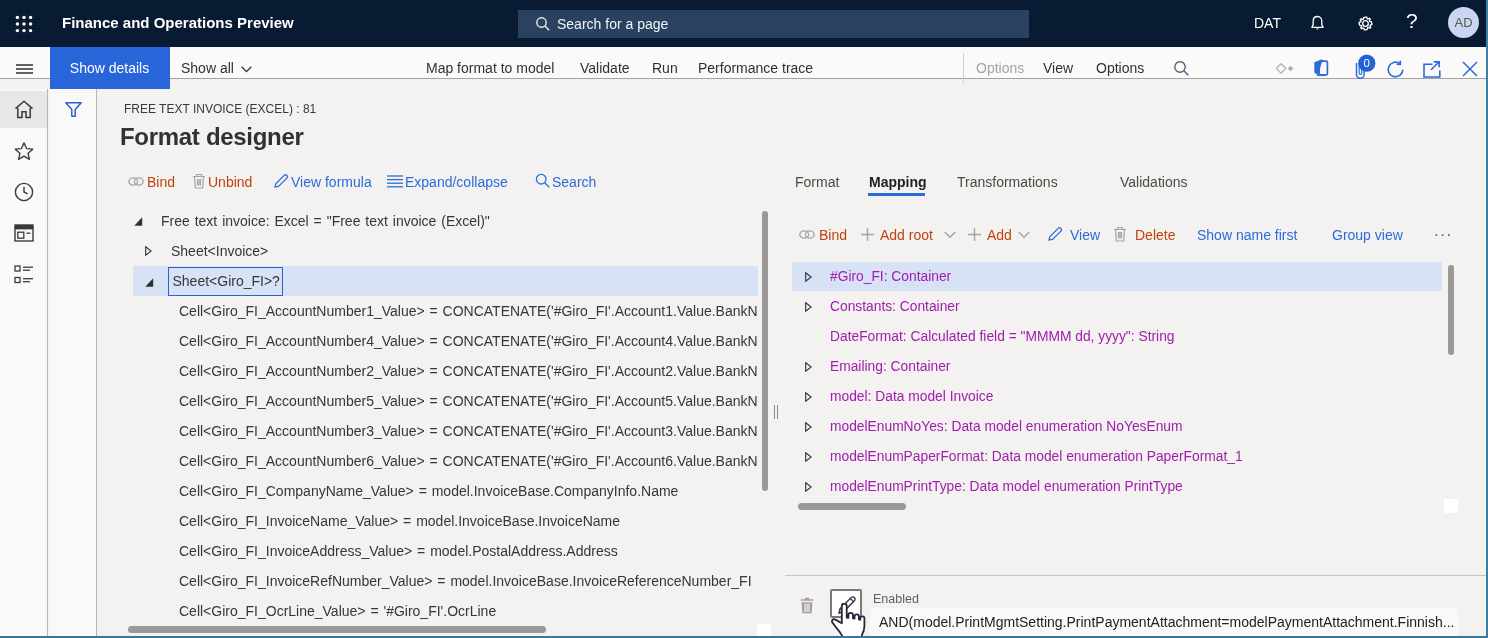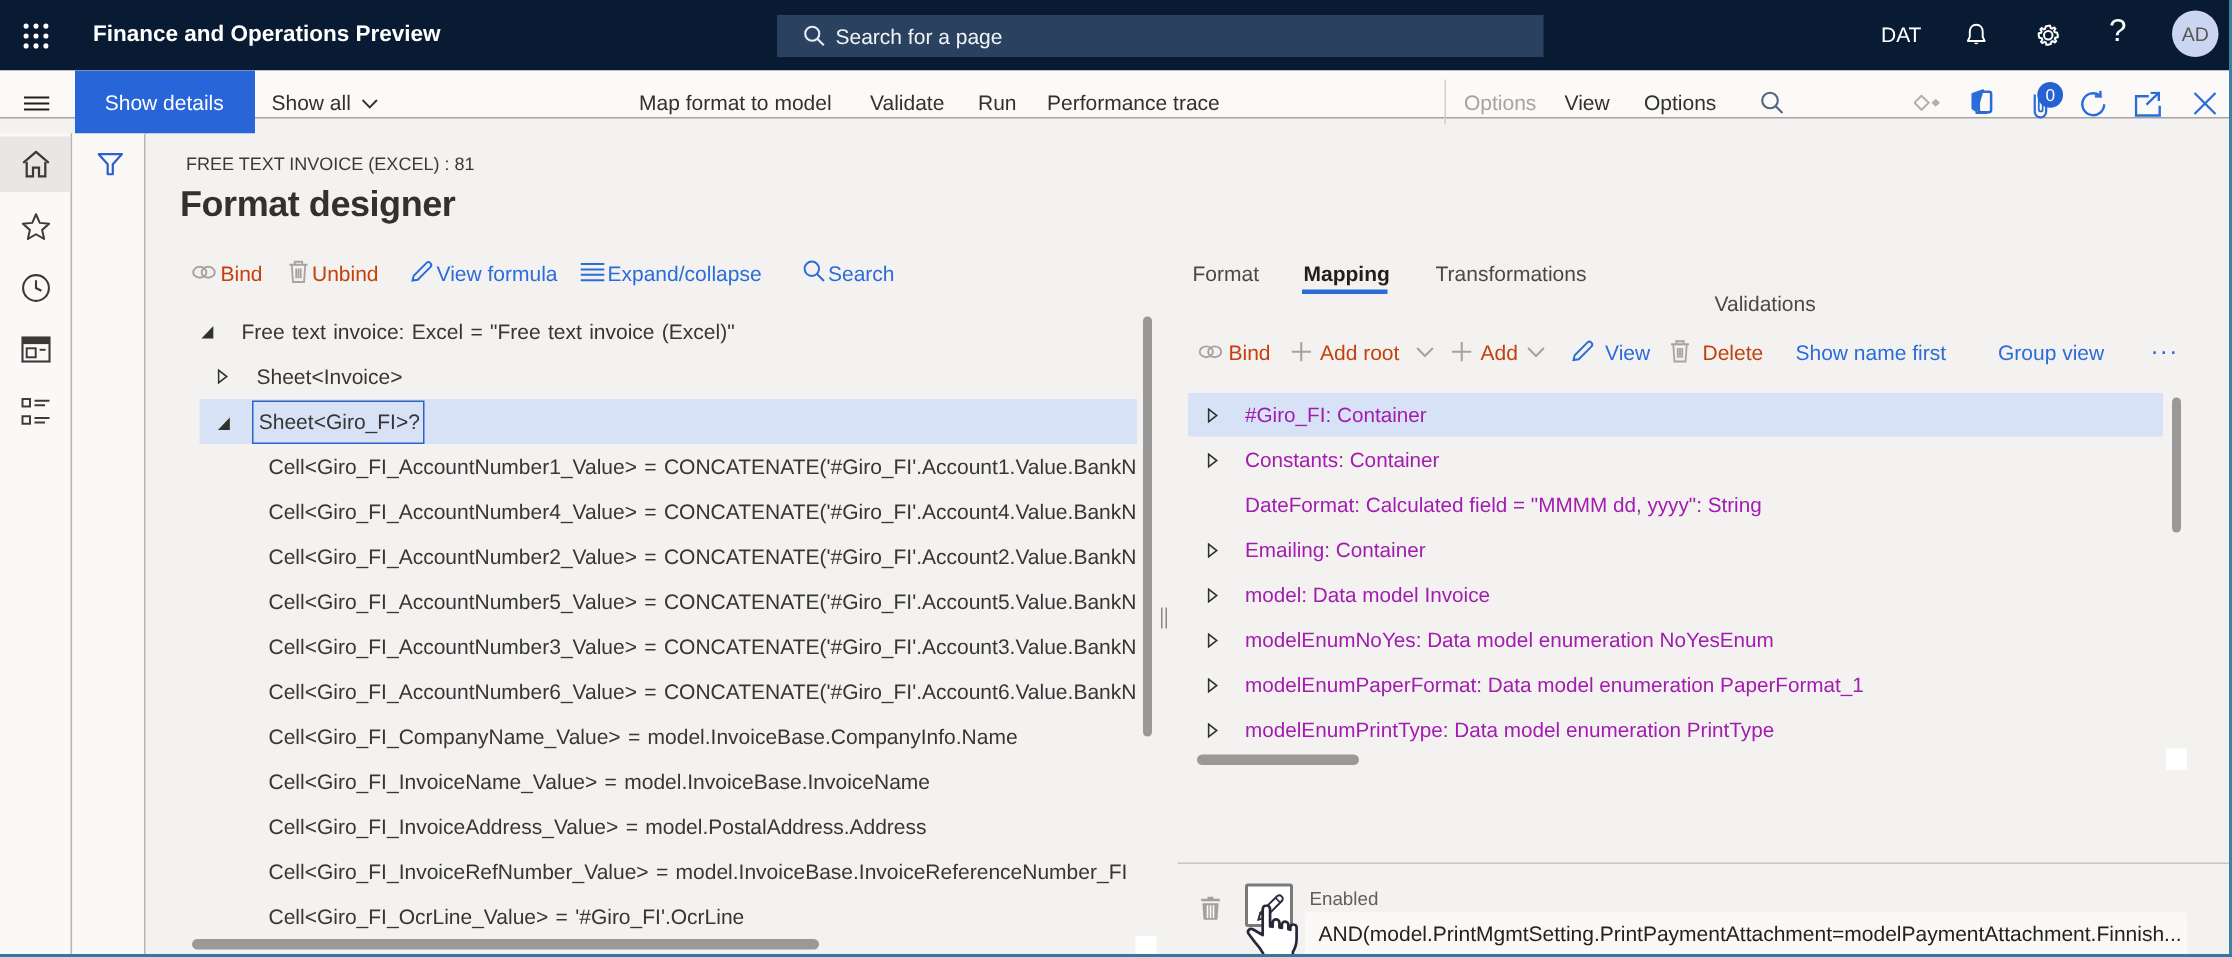--- a/index.html
+++ b/index.html
@@ -243,21 +243,21 @@
   <div class="lrow" style="top:596px;left:179px;">Cell&lt;Giro_FI_OcrLine_Value&gt;  =  '#Giro_FI'.OcrLine</div>
 </div>
 
 <div class="abs" style="left:773.5px;top:405px;width:1.5px;height:14px;background:#8a8886;"></div>
 <div class="abs" style="left:776.5px;top:405px;width:1.5px;height:14px;background:#8a8886;"></div>
 
 <div class="tab" style="left:795px;">Format</div>
 <div class="tab on" style="left:869px;">Mapping</div>
 <div class="abs" style="left:868px;top:193px;width:57px;height:3px;background:#2b6cd9;"></div>
 <div class="tab" style="left:957px;">Transformations</div>
-<div class="tab" style="left:1143px;margin-top:20px;">Validations</div>
+<div class="tab" style="left:1120px;">Validations</div>
 
 <div id="rtb">
   <svg class="abs" style="left:799px;top:227px" width="16" height="15" viewBox="0 0 16 15">
     <ellipse cx="5.2" cy="7.5" rx="4.4" ry="3.6" fill="none" stroke="#a6a4a2" stroke-width="1.3"></ellipse>
     <ellipse cx="10.8" cy="7.5" rx="4.4" ry="3.6" fill="none" stroke="#a6a4a2" stroke-width="1.3"></ellipse>
   </svg>
   <span class="tbt2 grey" style="left:819px">Bind</span>
   <svg class="abs" style="left:861px;top:228px" width="13" height="13" viewBox="0 0 13 13">
     <path d="M6.5 0 L6.5 13 M0 6.5 L13 6.5" stroke="#a6a4a2" stroke-width="1.4"></path>
   </svg>

